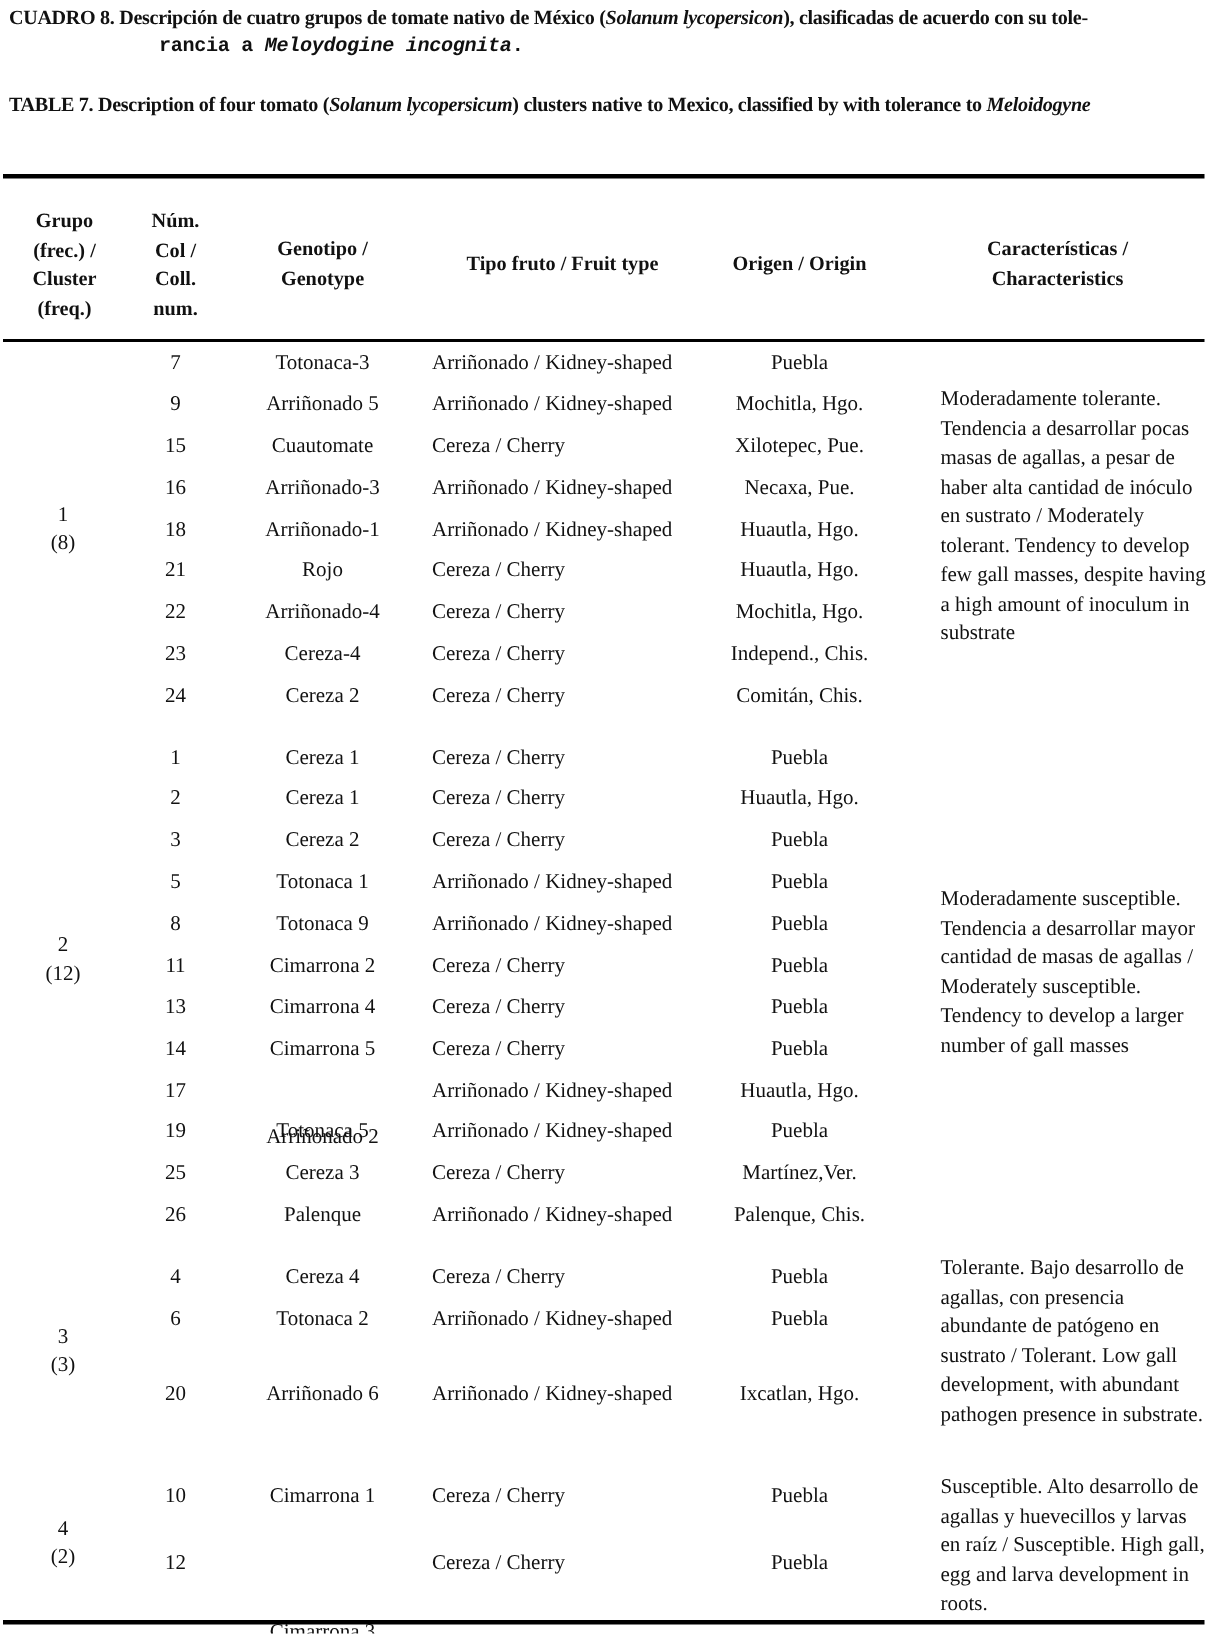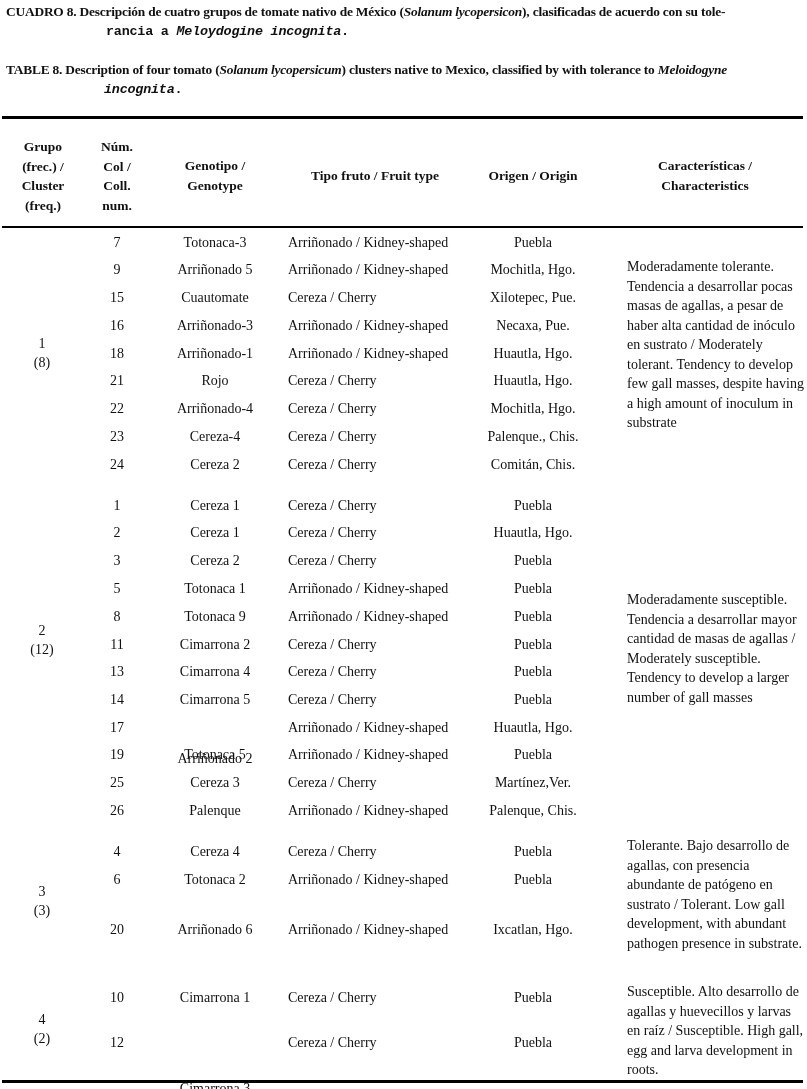--- a/index.html
+++ b/index.html
@@ -46,22 +46,21 @@
   }
 </style>
 </head>
 <body>
 
 <div id="cap-es" class="caption">
   <span class="label">CUADRO 8.</span><span> Descripción de cuatro grupos de tomate nativo de México (</span><i>Solanum lycopersicon</i><span>), clasificadas de acuerdo con su tole-</span>
   <span class="cont"><span>rancia a </span><i>Meloydogine incognita</i><span>.</span></span>
 </div>
 <div id="cap-en" class="caption">
-  <span class="label">TABLE 8.</span><span> Description of four tomato (</span><i>Solanum lycopersicum</i><span>) clusters native to Mexico, classified by with tolerance to </span><i>Meloidogyne</i>
-  <span class="cont"><i>incognita</i><span>.</span></span>
+  <span class="label">TABLE 7.</span><span> Description of four tomato (</span><i>Solanum lycopersicum</i><span>) clusters native to Mexico, classified by with tolerance to </span><i>Meloidogyne</i>
 </div>
 
 <div id="rule-top" class="rule-thick"></div>
 
 <div>
   <div class="hdr" style="left:14px;top:137px;width:58px;">
     <div>Grupo</div>
     <div>(frec.) /</div>
     <div>Cluster</div>
     <div>(freq.)</div>
@@ -131,21 +130,21 @@
     <div>
       <div class="cell c-num" style="top: 400px;">22</div>
       <div class="cell c-gen" style="top: 400px;">Arriñonado-4</div>
       <div class="cell c-fruit" style="top: 400px;">Cereza / Cherry</div>
       <div class="cell c-orig" style="top: 400px;">Mochitla, Hgo.</div>
     </div>
     <div>
       <div class="cell c-num" style="top: 428px;">23</div>
       <div class="cell c-gen" style="top: 428px;">Cereza-4</div>
       <div class="cell c-fruit" style="top: 428px;">Cereza / Cherry</div>
-      <div class="cell c-orig" style="top: 428px;">Palenque., Chis.</div>
+      <div class="cell c-orig" style="top: 428px;">Independ., Chis.</div>
     </div>
     <div>
       <div class="cell c-num" style="top: 456px;">24</div>
       <div class="cell c-gen" style="top: 456px;">Cereza 2</div>
       <div class="cell c-fruit" style="top: 456px;">Cereza / Cherry</div>
       <div class="cell c-orig" style="top: 456px;">Comitán, Chis.</div>
     </div>
     <div class="grp" style="top: 621px;">
       <div>2</div>
       <div>(12)</div>

